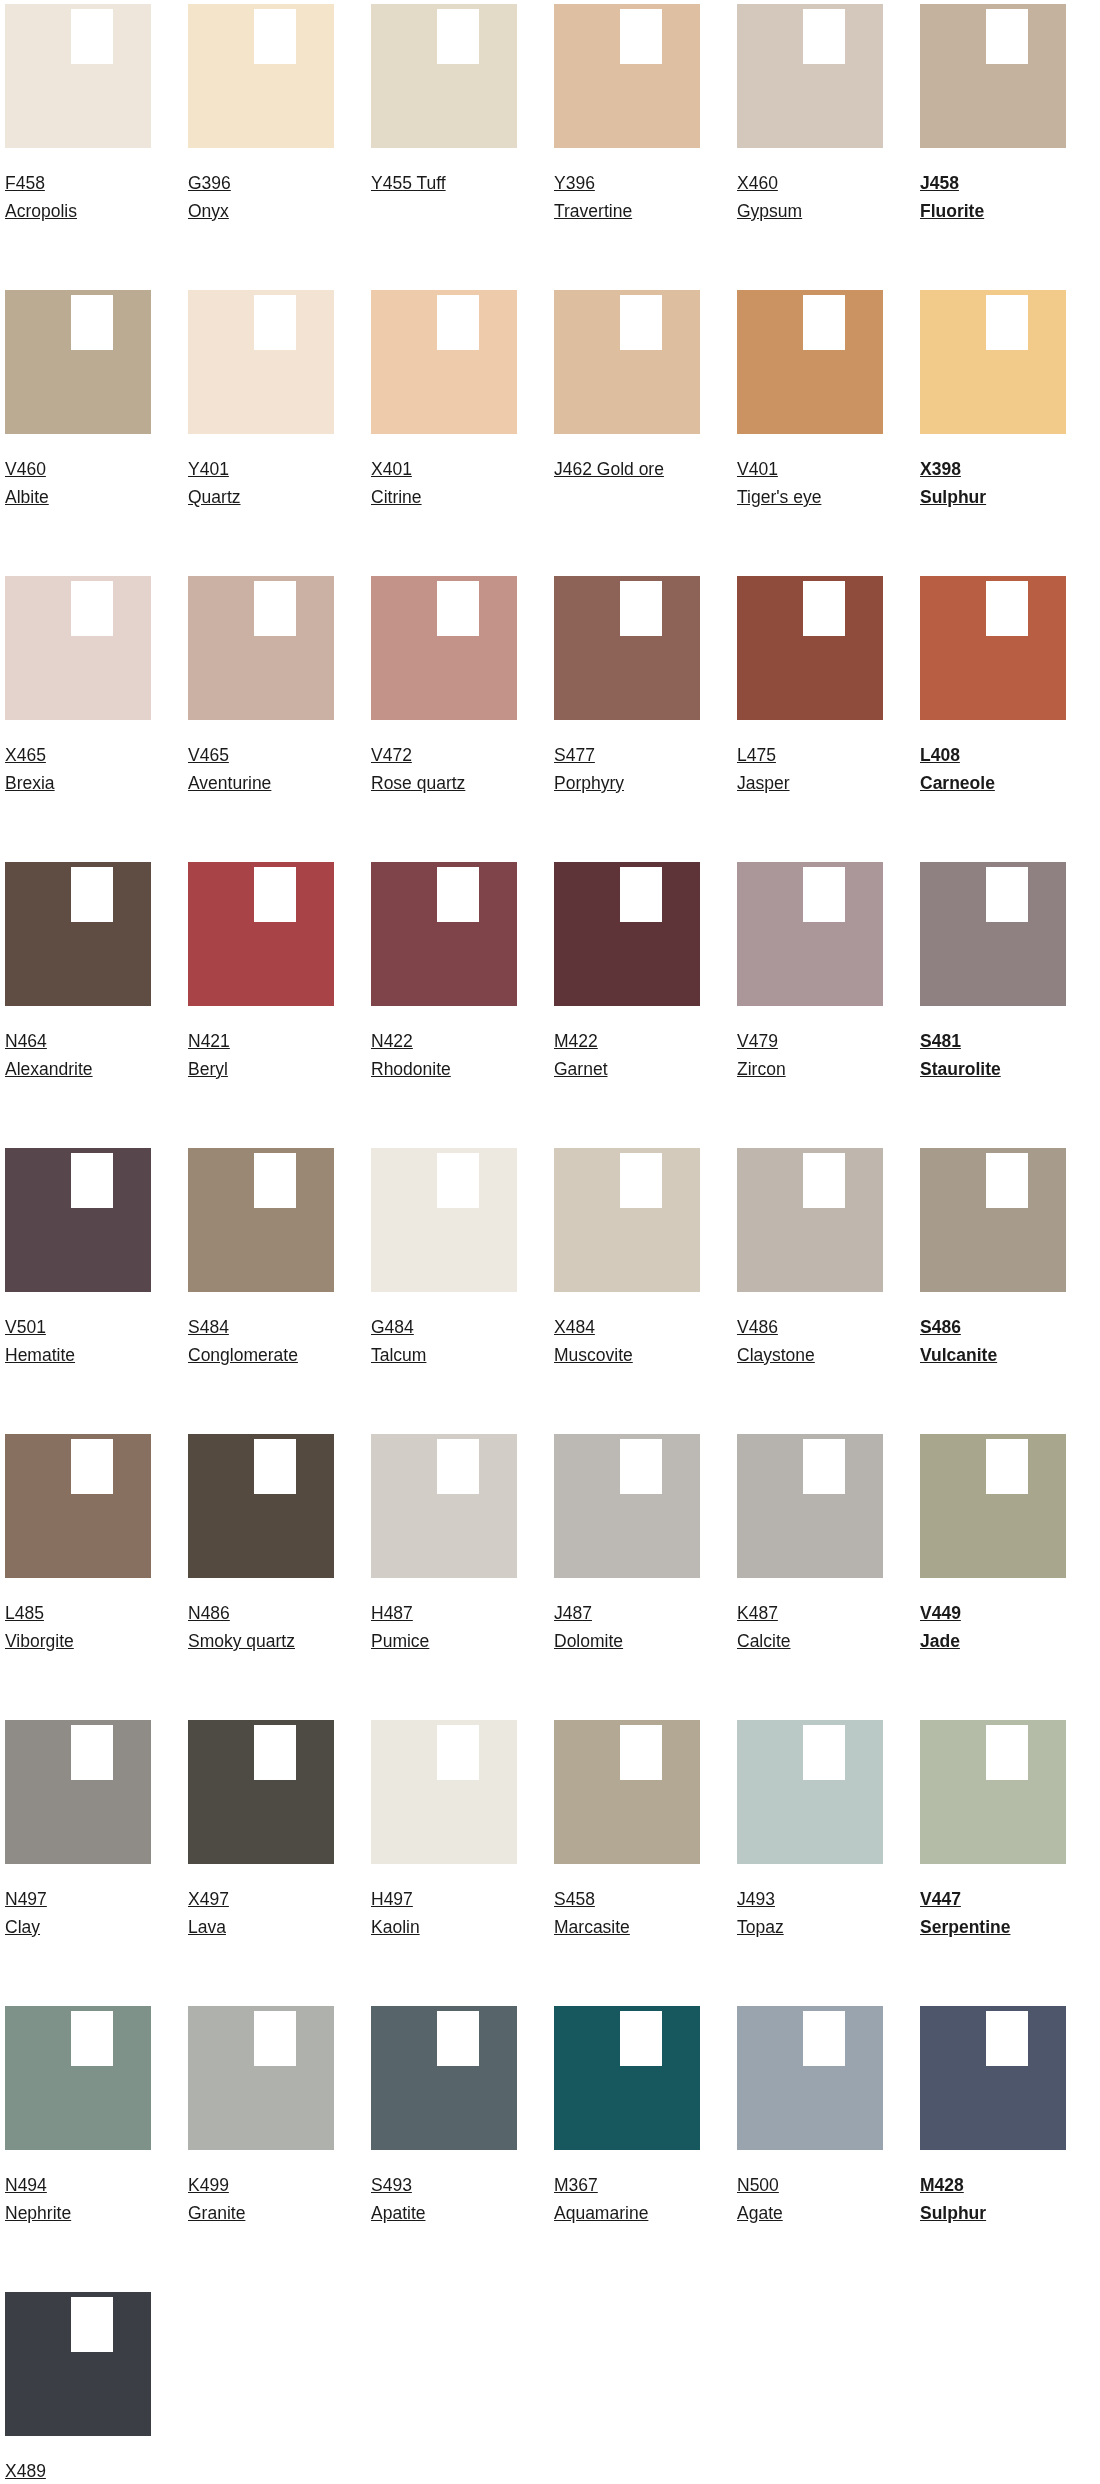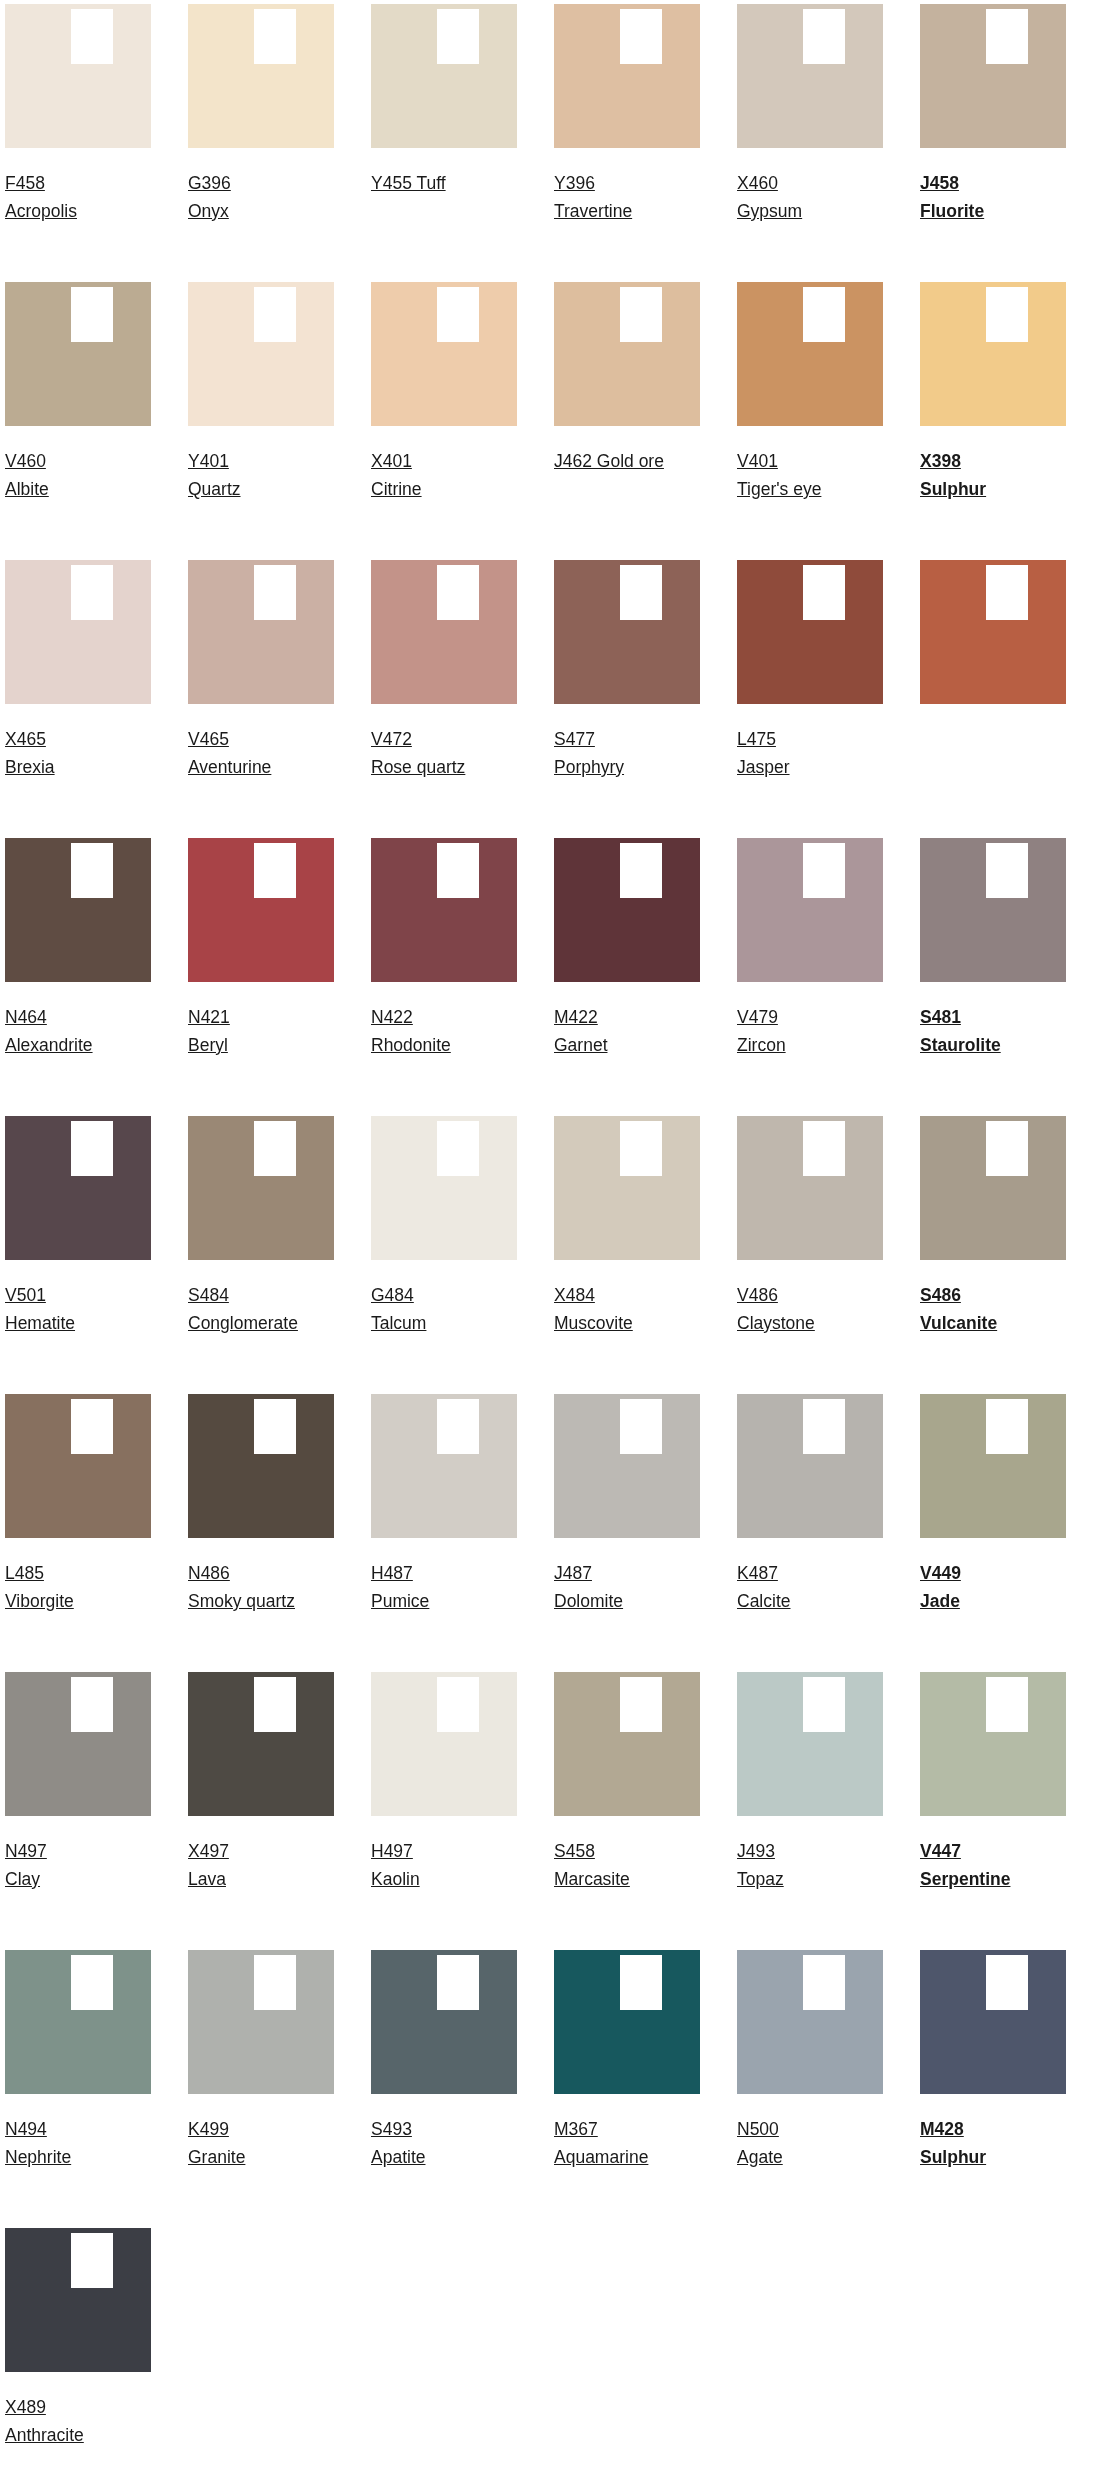--- a/index.html
+++ b/index.html
@@ -19,21 +19,21 @@
     display: flex;
     flex-wrap: wrap;
     align-content: flex-start;
     padding-top: 4px;
     box-sizing: border-box;
   }
   .cell {
     width: 146px;
     margin-left: 5px;
     margin-right: 32px;
-    margin-bottom: 8px;
+    margin-bottom: 16px;
     box-sizing: border-box;
   }
   .cell:nth-child(6n) {
     margin-right: 0;
     font-weight: bold;
   }
   .swatch-row {
     height: 270px;
   }
   .swatch {
@@ -219,20 +219,24 @@
       </div>
       <div class="labels">
         <span class="code-line"><a href="#">L475</a></span>
         <span class="name-line"><a href="#">Jasper</a></span>
       </div>
     </div>
     <div class="cell swatch-row">
       <div class="swatch" style="background: rgb(184, 95, 67);">
         <div class="inset"></div>
       </div>
+      <div class="labels">
+        <span class="code-line"><a href="#">L408</a></span>
+        <span class="name-line"><a href="#">Carneole</a></span>
+      </div>
     </div>
     <div class="cell swatch-row">
       <div class="swatch" style="background: rgb(95, 76, 67);">
         <div class="inset"></div>
       </div>
       <div class="labels">
         <span class="code-line"><a href="#">N464</a></span>
         <span class="name-line"><a href="#">Alexandrite</a></span>
       </div>
     </div>

